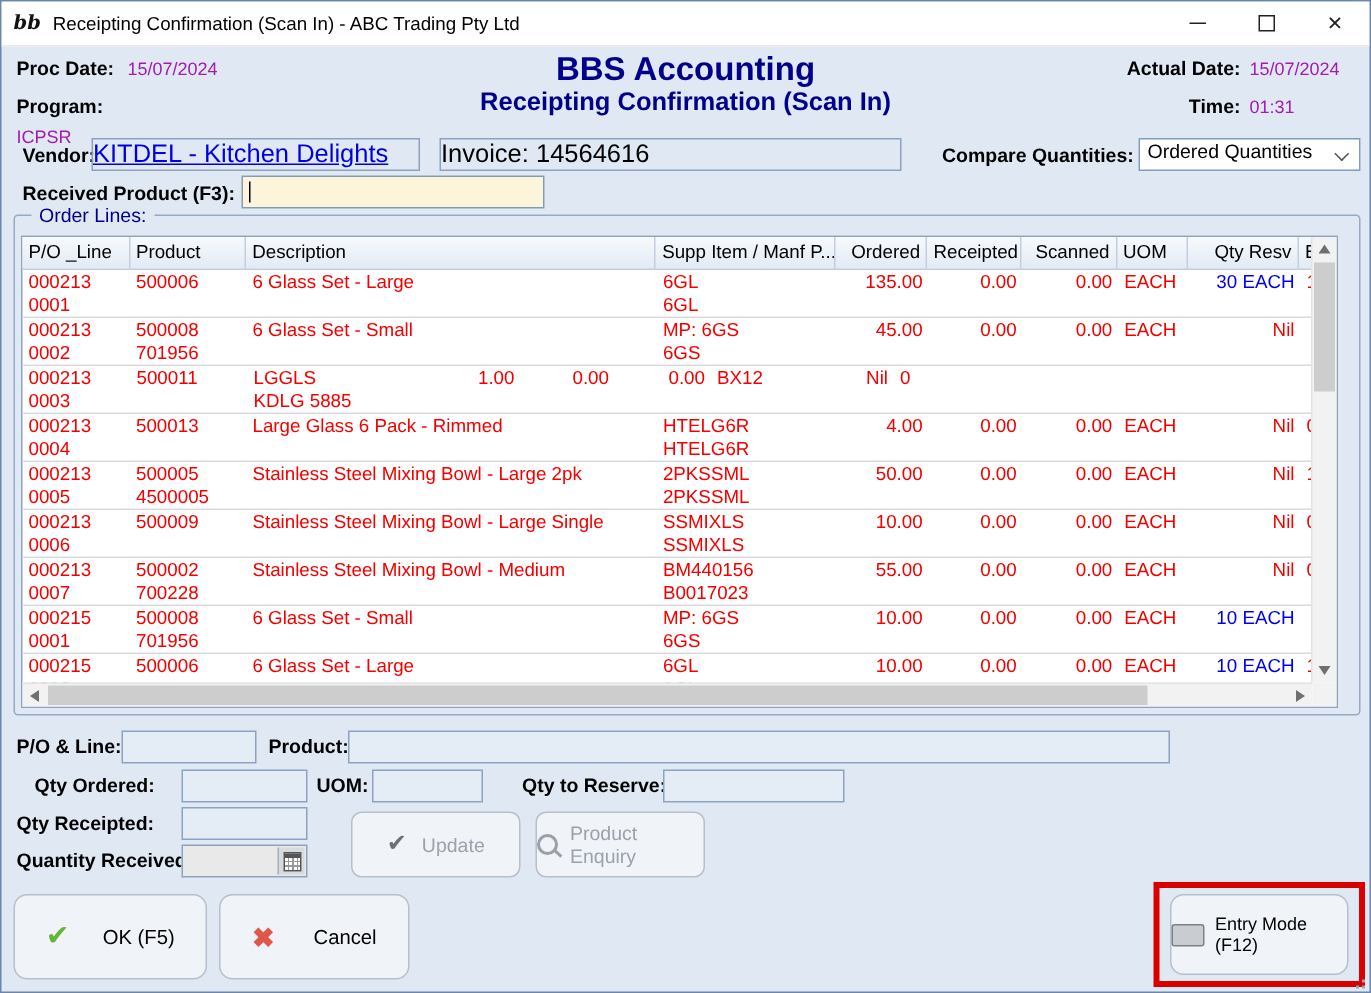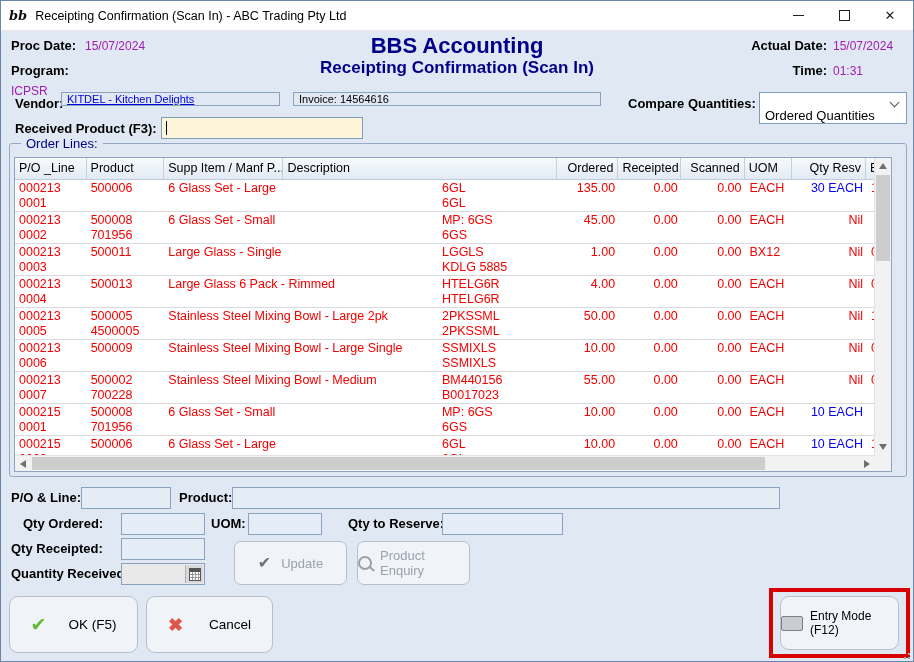--- a/index.html
+++ b/index.html
@@ -17,25 +17,25 @@
   .glyph-max{width:9px;height:9px;border:1px solid #222;}
   .glyph-close{font-size:13px;line-height:1;}
   
   .lbl{font-weight:bold;font-size:13px;color:#000;}
   .val{font-size:12px;color:#a21caf;}
   .hdr-row{position:absolute;display:flex;gap:6px;align-items:baseline;}
   .hdr-center{position:absolute;left:0;right:0;top:33px;text-align:center;color:#00008B;}
   .bbs-title{font-size:22px;font-weight:bold;line-height:1.1;}
   .bbs-sub{font-size:17px;font-weight:bold;line-height:1.2;}
   
-  .box{position:absolute;height:14px;border:1px solid #8ba3c1;box-sizing:border-box;
-       display:flex;align-items:center;padding-left:5px;font-size:11px;}
+  .box{position:absolute;height:22px;border:1px solid #8ba3c1;box-sizing:border-box;
+       display:flex;align-items:center;font-size:17px;}
   .vendor-link{color:#0000e0;text-decoration:underline;}
-  .dropdown{position:absolute;height:32px;background:#fff;border:1px solid #7f9db9;box-sizing:border-box;
-            display:flex;align-items:flex-end;padding-left:5px;font-size:13px;}
+  .dropdown{position:absolute;height:22px;background:#fff;border:1px solid #7f9db9;box-sizing:border-box;
+            display:flex;align-items:flex-start;padding-left:5px;font-size:13px;}
   .chev{position:absolute;right:8px;top:6px;width:6px;height:6px;border-right:1.4px solid #555;
         border-bottom:1.4px solid #555;transform:rotate(45deg);}
   .recv-input{position:absolute;left:160px;top:116px;width:202px;height:22px;background:#fcf5da;
               border:1px solid #7f9db9;box-sizing:border-box;}
   .caret{position:absolute;left:4px;top:3px;width:1px;height:14px;background:#000;}
   
   .fieldset{position:absolute;left:8px;top:142px;width:898px;height:334px;
             border:1px solid #96a9c5;border-radius:3px;box-sizing:border-box;}
   .legend{position:absolute;left:20px;top:135px;background:#dfe8f3;padding:0 5px;
           color:#00008B;font-size:13px;}
@@ -153,22 +153,22 @@
     <span class="caret"></span>
   </div>
 
   <div class="fieldset"></div>
   <span class="legend">Order Lines:</span>
 
   <div class="table">
     <div class="thead">
       <div class="th c-po">P/O _Line</div>
       <div class="th c-prod">Product</div>
+      <div class="th c-desc">Description</div>
       <div class="th c-supp">Supp Item / Manf P...</div>
-      <div class="th c-desc">Description</div>
       <div class="th c-ord r">Ordered</div>
       <div class="th c-rec r">Receipted</div>
       <div class="th c-scan r">Scanned</div>
       <div class="th c-uom">UOM</div>
       <div class="th c-resv r">Qty Resv</div>
       <div class="th c-extra">B</div>
     </div>
     <div class="tbody">
         <div class="trow">
           <div class="td c-po">
@@ -239,23 +239,20 @@
             <div></div>
           </div>
         </div>
         <div class="trow">
           <div class="td c-po">
             <div>000213</div>
             <div>0003</div>
           </div>
           <div class="td c-prod">
             <div>500011</div>
-          </div>
-          <div class="td c-desc">
-            <div>Large Glass - Single</div>
           </div>
           <div class="td c-supp">
             <div>LGGLS</div>
             <div>KDLG 5885</div>
           </div>
           <div class="td c-ord r">
             <div>1.00</div>
           </div>
           <div class="td c-rec r">
             <div>0.00</div>

